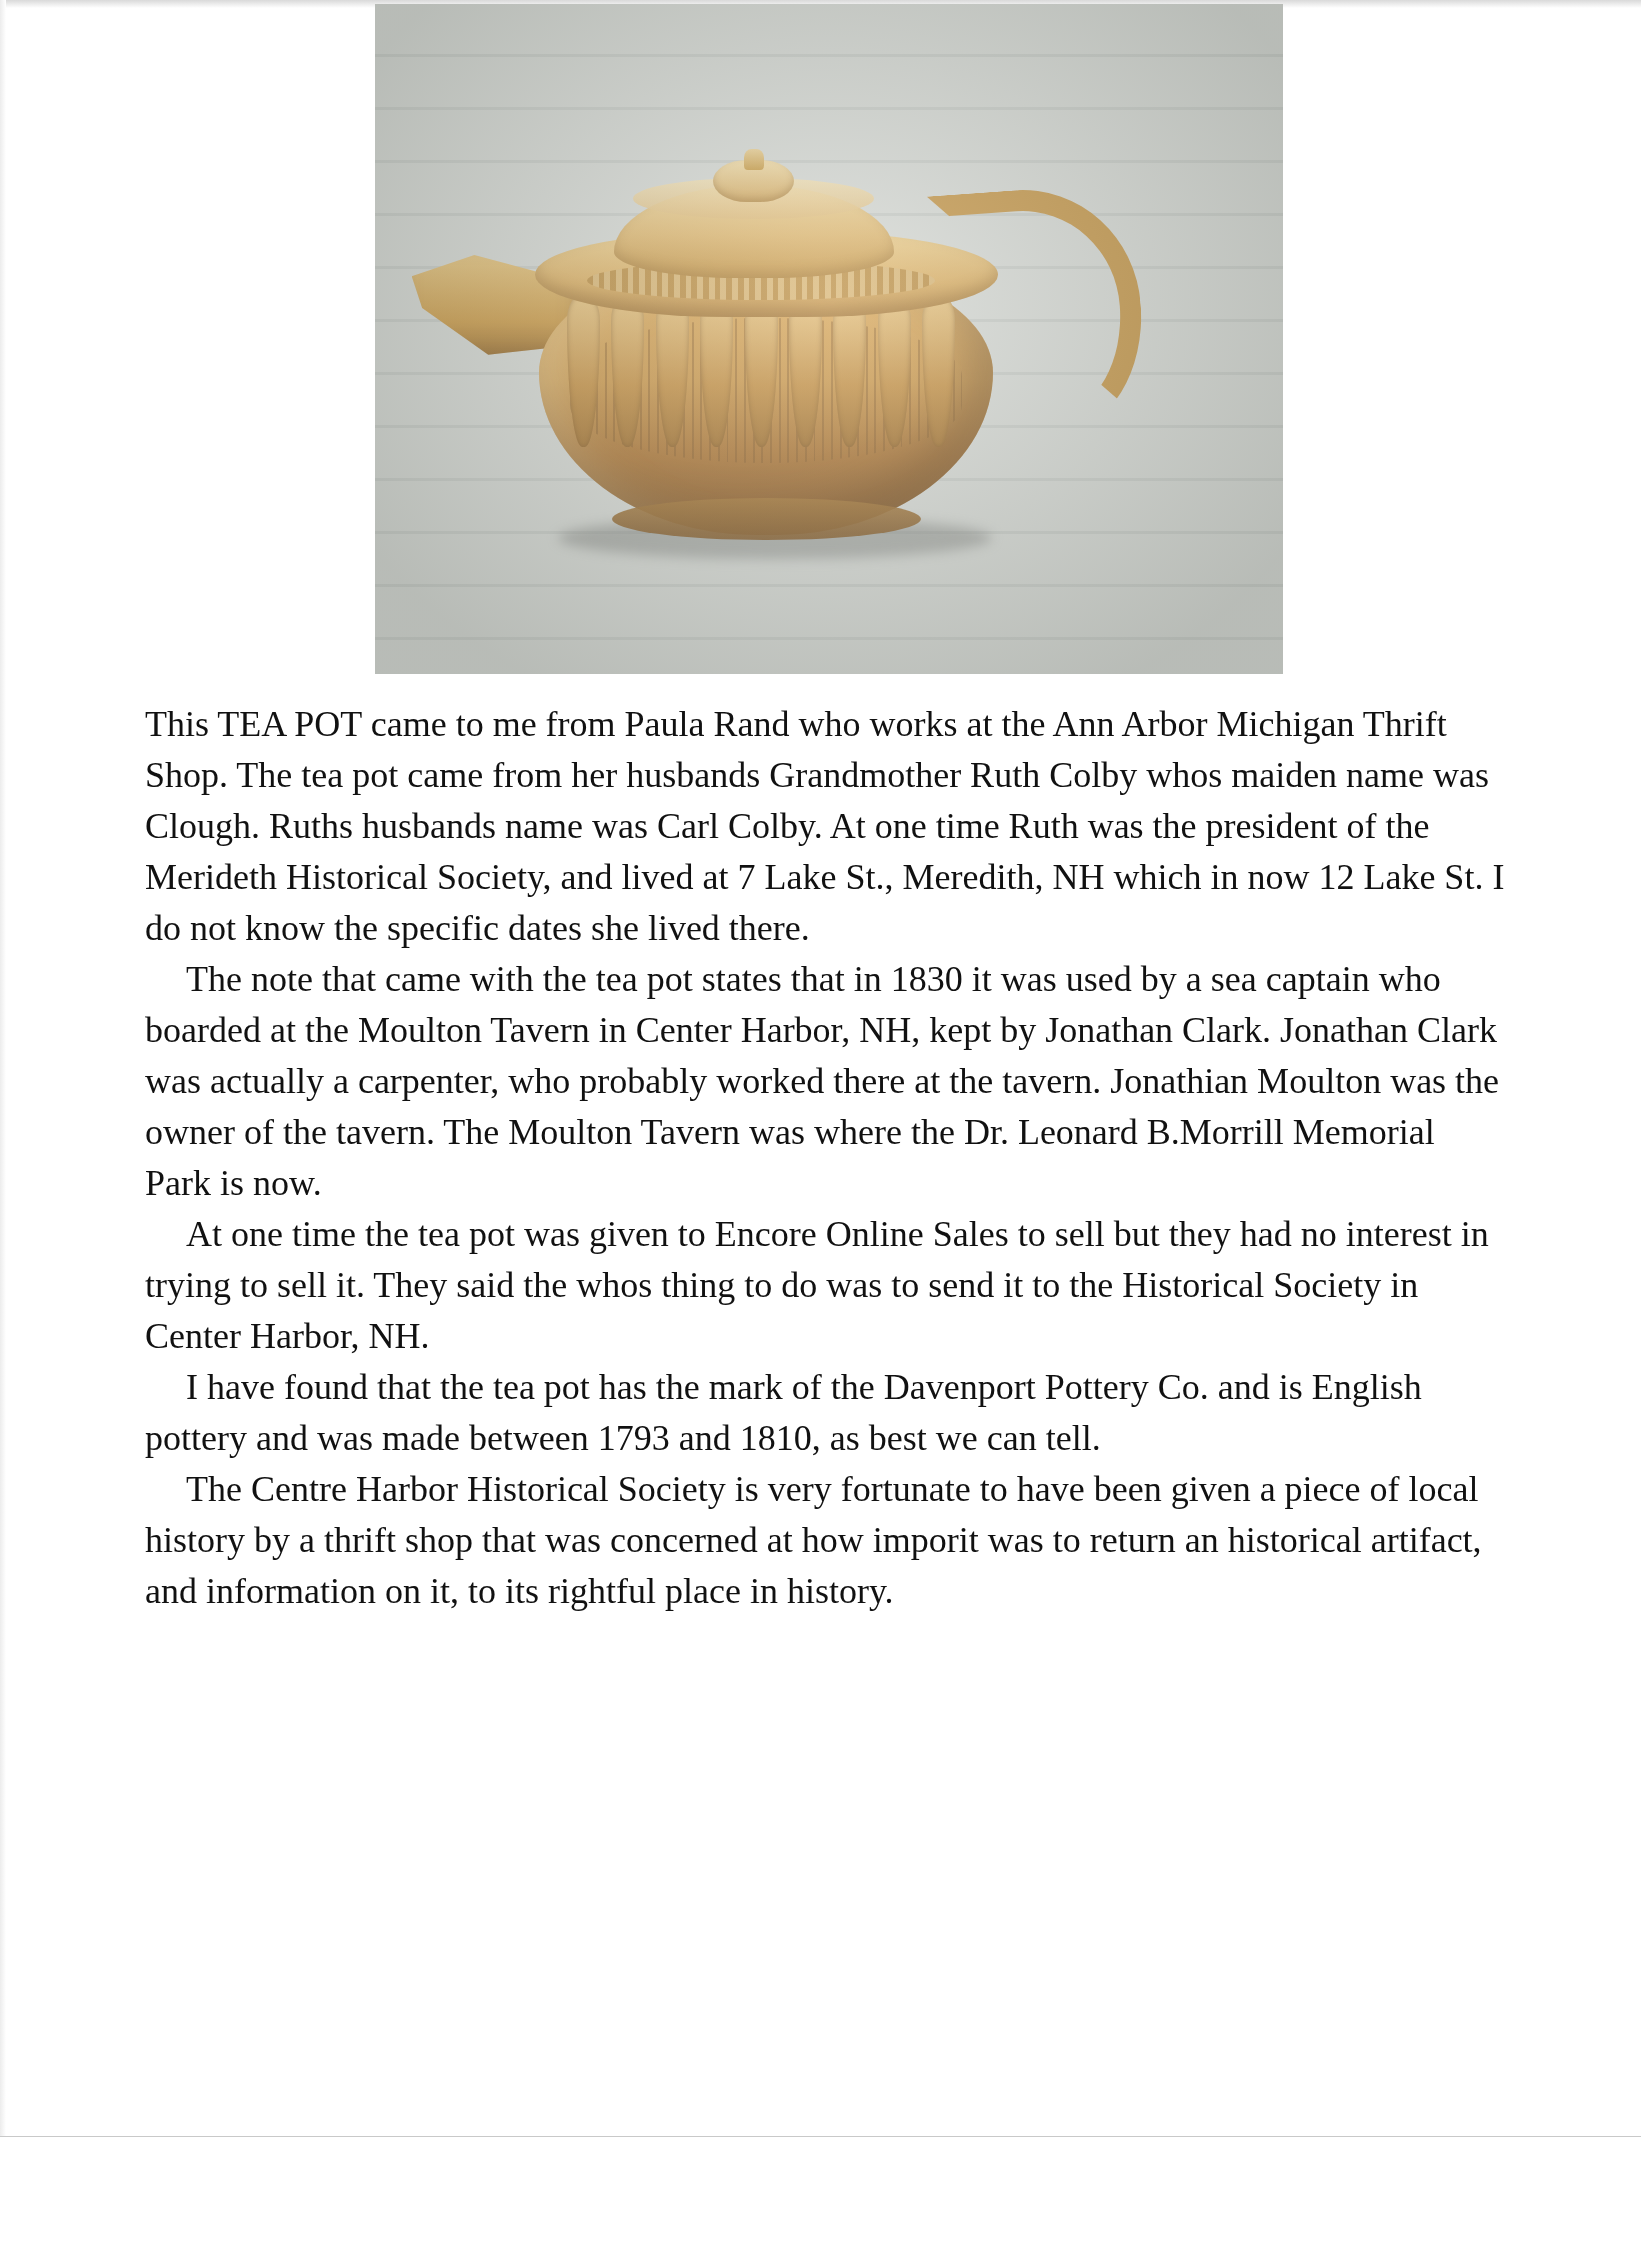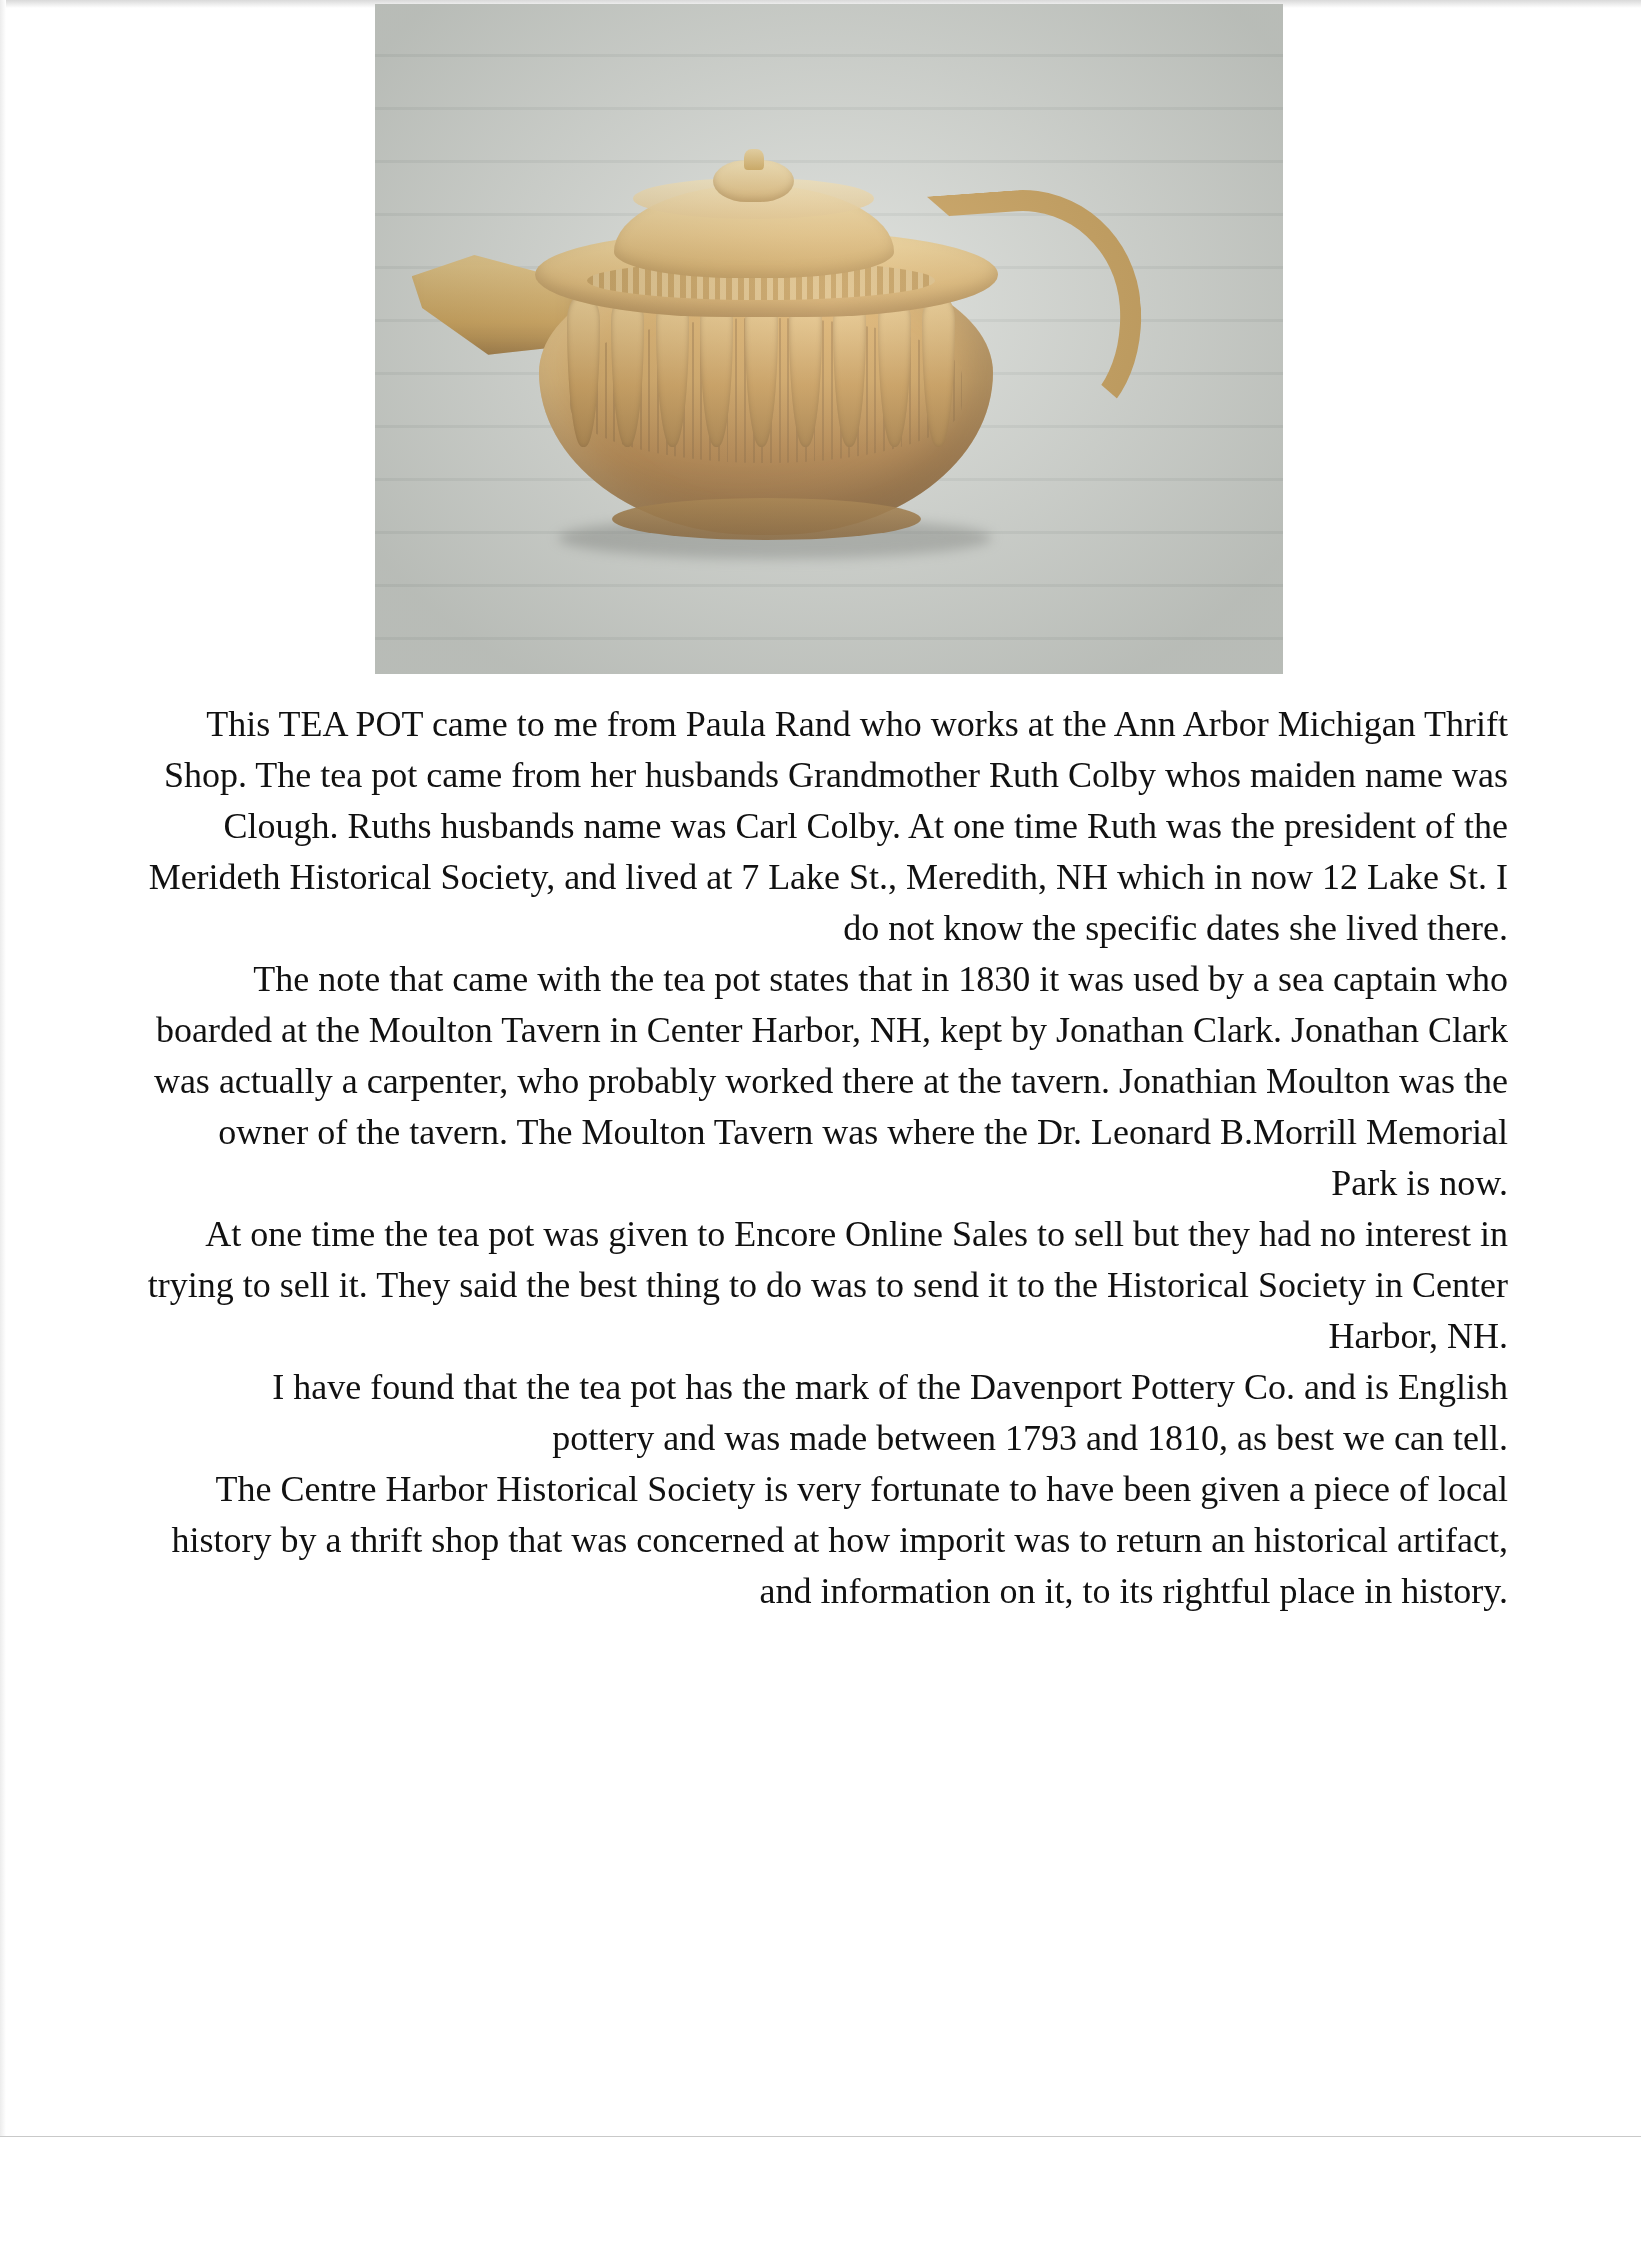--- a/index.html
+++ b/index.html
@@ -231,21 +231,21 @@
 
   
   #document-body {
     position: absolute;
     left: 145px;
     top: 699px;
     width: 1363px;
     font-size: 36px;
     line-height: 51px;
     color: #111111;
-    text-align: right;
+    text-align: left;
   }
   #document-body p {
     margin: 0 0 0 0;
   }
   #document-body p.indented {
     text-indent: 41px;
   }
 </style>
 </head>
 <body>
@@ -281,20 +281,20 @@
       <div class="pot-lid-top"></div>
       <div class="pot-knob"></div>
       <div class="pot-knob-stem"></div>
     </div>
     <div class="photo-vignette"></div>
   </div>
 
   <div id="document-body">
     <p>This TEA POT came to me from Paula Rand who works at the Ann Arbor Michigan Thrift Shop. The tea pot came from her husbands Grandmother Ruth Colby whos maiden name was Clough. Ruths husbands name was Carl Colby. At one time Ruth was the president of the Merideth Historical Society, and lived at 7 Lake St., Meredith, NH which in now 12 Lake St. I do not know the specific dates she lived there.</p>
     <p class="indented"> The note that came with the tea pot states that in 1830 it was used by a sea captain who boarded at the Moulton Tavern in Center Harbor, NH, kept by Jonathan Clark. Jonathan Clark was actually a carpenter, who probably worked there at the tavern. Jonathian Moulton was the owner of the tavern. The Moulton Tavern was where the Dr. Leonard B.Morrill Memorial Park is now.</p>
-    <p class="indented">At one time the tea pot was given to Encore Online Sales to sell but they had no interest in trying to sell it. They said the best thing to do was to send it to the Historical Society in Center Harbor, NH.</p>
+    <p class="indented">At one time the tea pot was given to Encore Online Sales to sell but they had no interest in trying to sell it. They said the whos thing to do was to send it to the Historical Society in Center Harbor, NH.</p>
     <p class="indented">I have found  that the tea pot has the mark of the Davenport Pottery Co. and is English pottery and was made between 1793 and 1810, as best we can tell.</p>
     <p class="indented">The Centre Harbor Historical Society is very fortunate to have been given a piece of local history by a thrift shop that was concerned at how imporit was to return an historical artifact, and information on it, to its rightful place in history.</p>
   </div>
 
   <div id="scan-bottom-band"></div>
 </div>
 
 
 </body></html>

